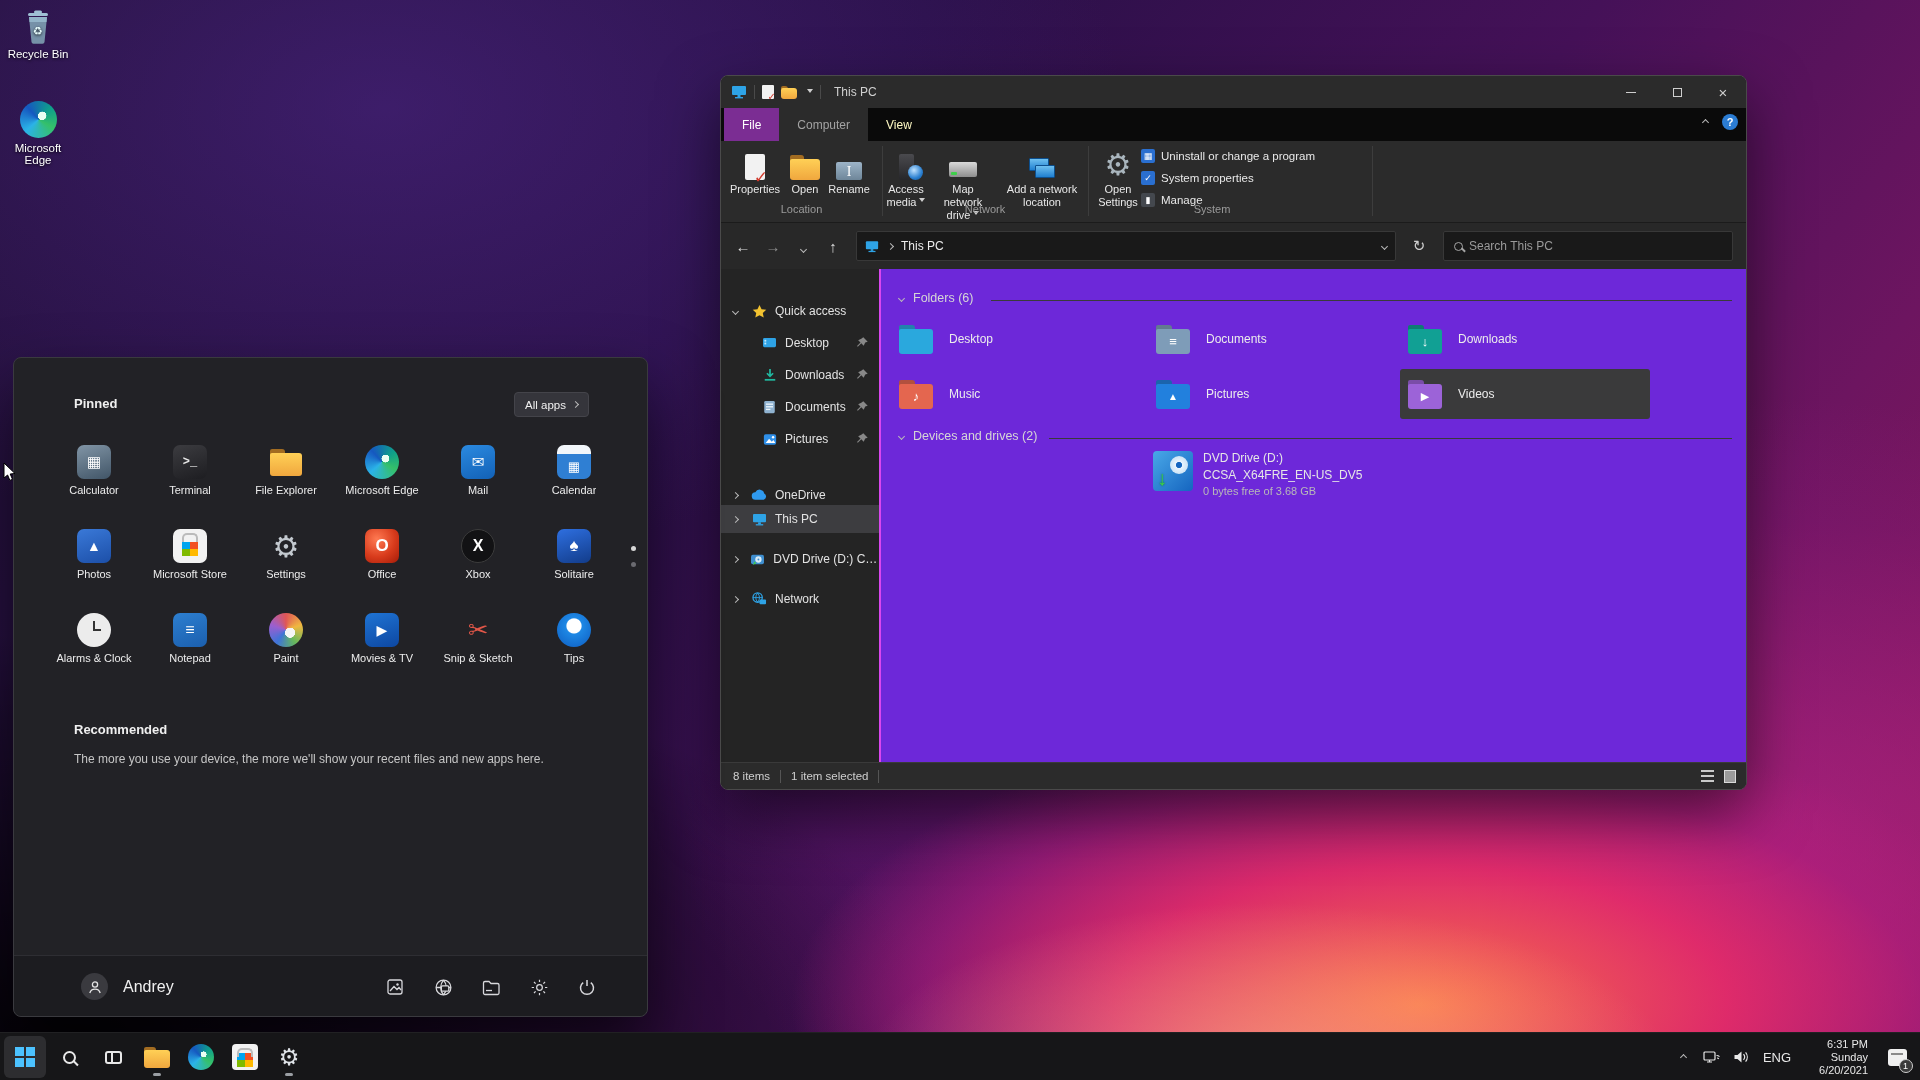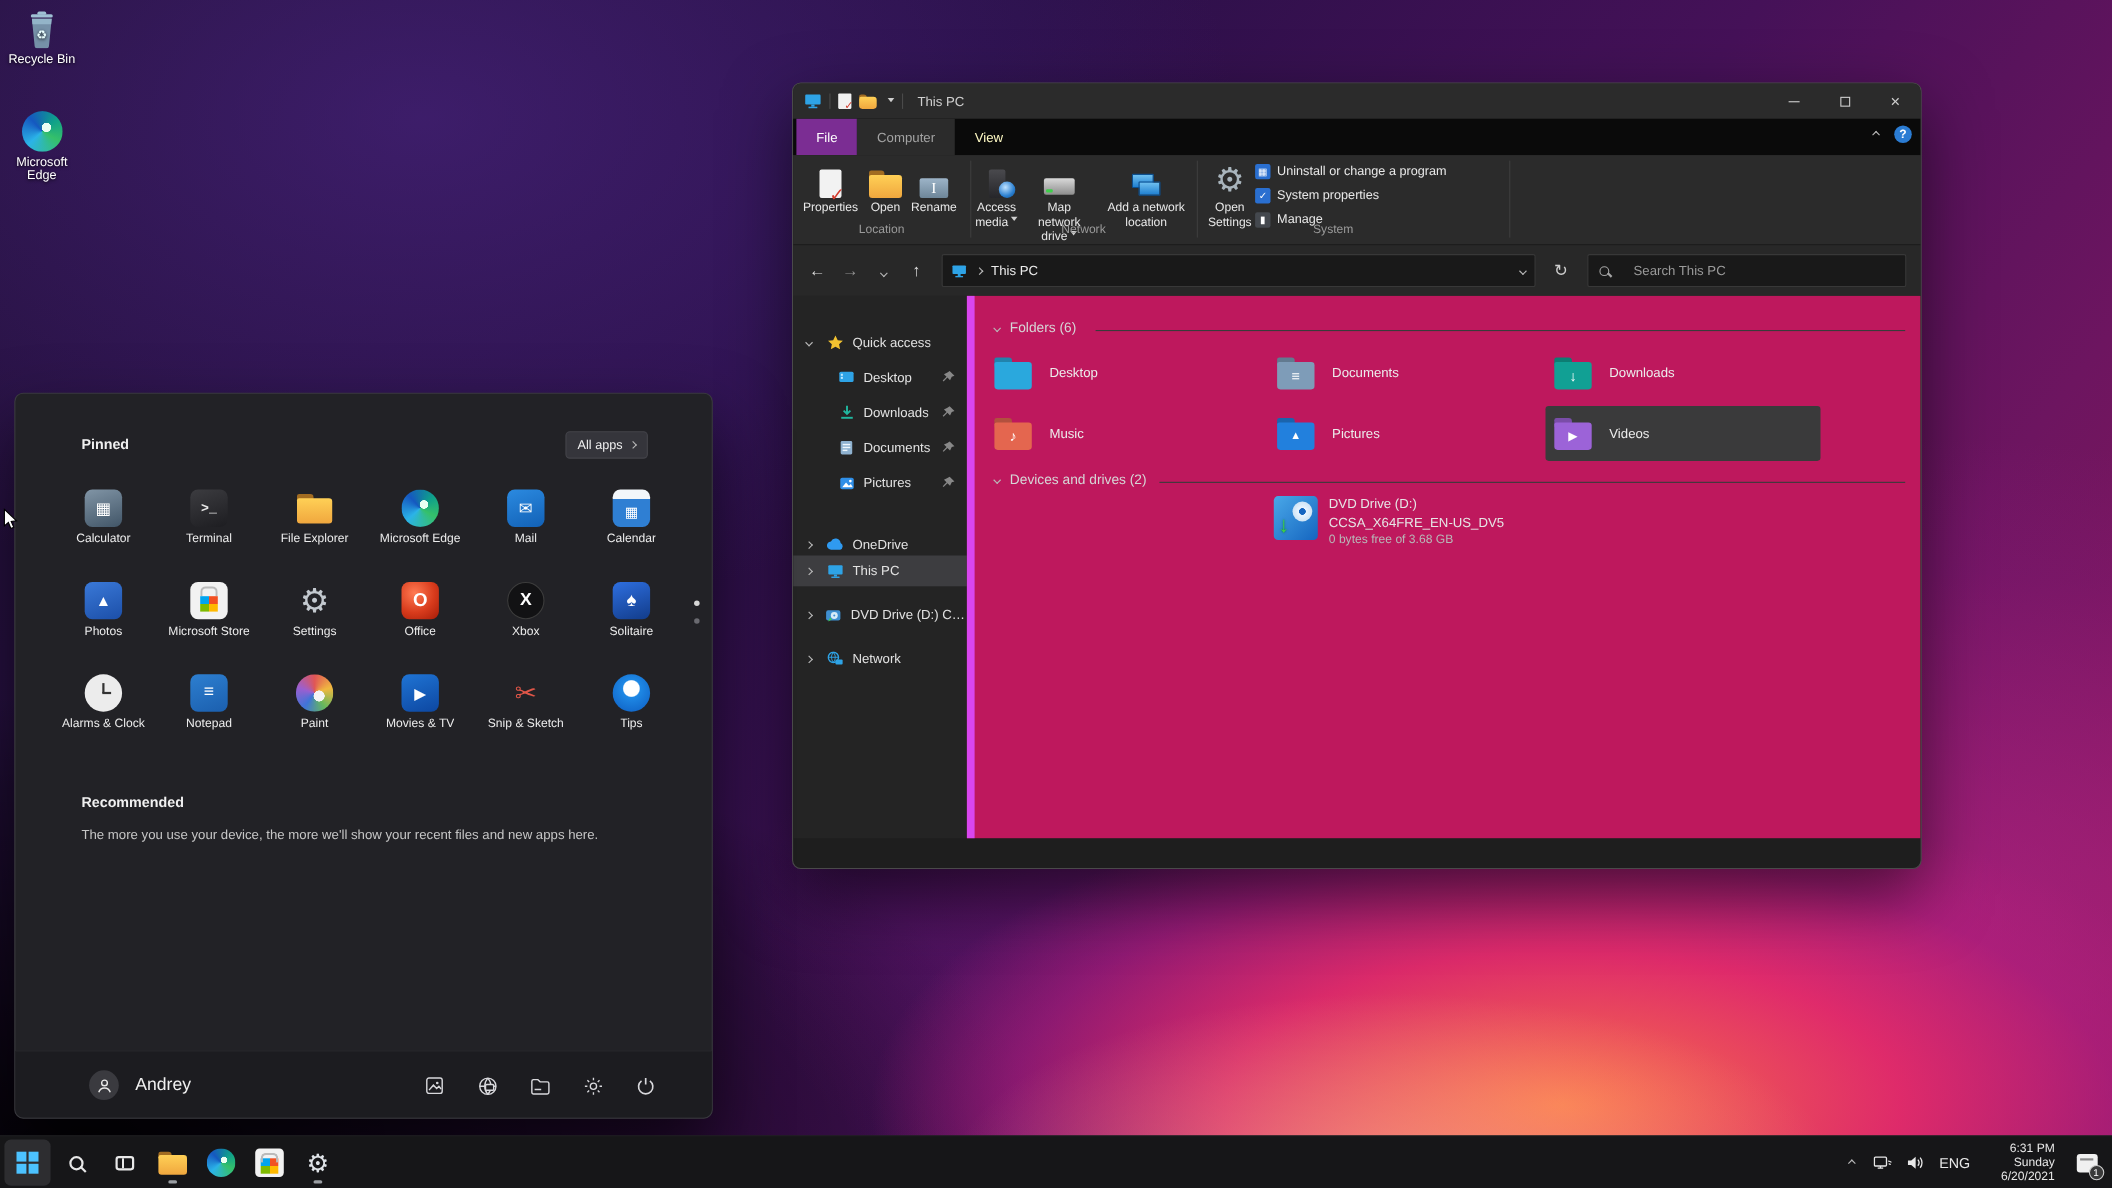--- a/index.html
+++ b/index.html
@@ -115,32 +115,32 @@
   .nloc i:first-child{left:0;top:0}
   .nloc i:last-child{left:6px;top:7px}
   .gear-big{font-size:30px;color:#a9b5bd;line-height:30px}
   
   .navbar{position:absolute;left:0;top:147px;right:0;height:46px;background:#282828;display:flex;align-items:center}
   .narr{width:30px;text-align:center;font-size:15px;color:#dcdcdc}
   .addr{position:absolute;left:135px;top:8px;width:540px;height:30px;background:#191919;border:1px solid #383838;border-radius:2px;display:flex;align-items:center;padding:0 8px;font-size:12px}
   .addr .txt{margin-left:8px;color:#ececec}
   .addr .endctl{margin-left:auto;display:flex;align-items:center;gap:14px;color:#c9c9c9}
   .refresh{position:absolute;left:683px;top:8px;width:30px;height:30px;display:flex;align-items:center;justify-content:center;color:#cfcfcf;font-size:15px}
-  .search{position:absolute;left:722px;top:8px;width:290px;height:30px;background:#191919;border:1px solid #383838;border-radius:2px;display:flex;align-items:center;gap:22px;padding:0 10px;font-size:12px;color:#9a9a9a}
+  .search{position:absolute;left:722px;top:8px;width:290px;height:30px;background:#191919;border:1px solid #383838;border-radius:2px;display:flex;align-items:center;gap:6px;padding:0 10px;font-size:12px;color:#9a9a9a}
   .mag{width:9px;height:9px;border:1.5px solid #a5a5a5;border-radius:50%;position:relative;flex:0 0 auto}
   .mag::after{content:"";position:absolute;width:5px;height:1.5px;background:#a5a5a5;transform:rotate(45deg);right:-4px;bottom:-1px}
   
   .sidebar{position:absolute;left:0;top:193px;width:158px;bottom:27px;background:#242424;overflow:hidden}
   .srow{position:absolute;left:0;width:158px;height:28px;display:flex;align-items:center;padding-left:12px;font-size:12px;color:#e2e2e2}
   .srow .chevbox{width:18px;display:flex;justify-content:flex-start}
   .srow .sic{width:17px;height:16px;margin-right:7px;display:flex;align-items:center;justify-content:center;flex:0 0 auto}
   .srow.sub{padding-left:22px}
   .srow.sel{background:#3d3d40}
   .pin{position:absolute;right:10px;top:7px;width:14px;height:14px;opacity:.85}
-  .content{position:absolute;left:158px;top:193px;right:0;bottom:27px;background:#be185d;border-left:7px solid #d946ef}
+  .content{position:absolute;left:158px;top:193px;right:0;bottom:27px;background:#6d28d9;border-left:2px solid #d946ef}
   .sechead{position:absolute;display:flex;align-items:center;gap:9px;font-size:12.5px;color:#d6d6d6}
   .secrule{position:absolute;height:1px;background:#3a3a3a}
   .tile{position:absolute;width:250px;height:50px;display:flex;align-items:center;padding-left:8px;border-radius:3px;font-size:12px;color:#ececec}
   .tile.sel{background:#3a3a3b}
   .tile .folder{width:34px;height:29px}
   .tile .lbl{margin-left:16px}
   .tile .fbody{font-size:13px}
   .dtile{position:absolute;display:flex;font-size:12px}
   .hddwrap{width:52px;position:relative;height:46px}
   .winlogo{position:absolute;left:2px;top:0;width:15px;height:15px;background:conic-gradient(#2aa7f0 0 100%);clip-path:polygon(0 0,100% 0,100% 100%,0 100%)}
@@ -543,20 +543,30 @@
       <div class="dtile" style="left:272px;top:182px;width:260px">
         <span class="dvdic"></span>
         <span class="drivetxt" style="gap:3px">
           <span>DVD Drive (D:)</span>
           <span>CCSA_X64FRE_EN-US_DV5</span>
           <span class="cap">0 bytes free of 3.68 GB</span>
         </span>
       </div>
     </div>
 
+    <div class="statusbar">
+      <span style="margin-left:12px">8 items</span>
+      <span class="ssep"></span>
+      <span>1 item selected</span>
+      <span class="ssep"></span>
+      <span class="viewbtns">
+        <span class="vb1"></span>
+        <span class="vb2"></span>
+      </span>
+    </div>
   </div>
 
   <div class="startmenu">
     <div class="sm-pinned">Pinned</div>
     <div class="sm-allapps">
       <span>All apps</span>
         <span class="chev right sm"></span>
     </div>
 
     <div class="sm-grid">

